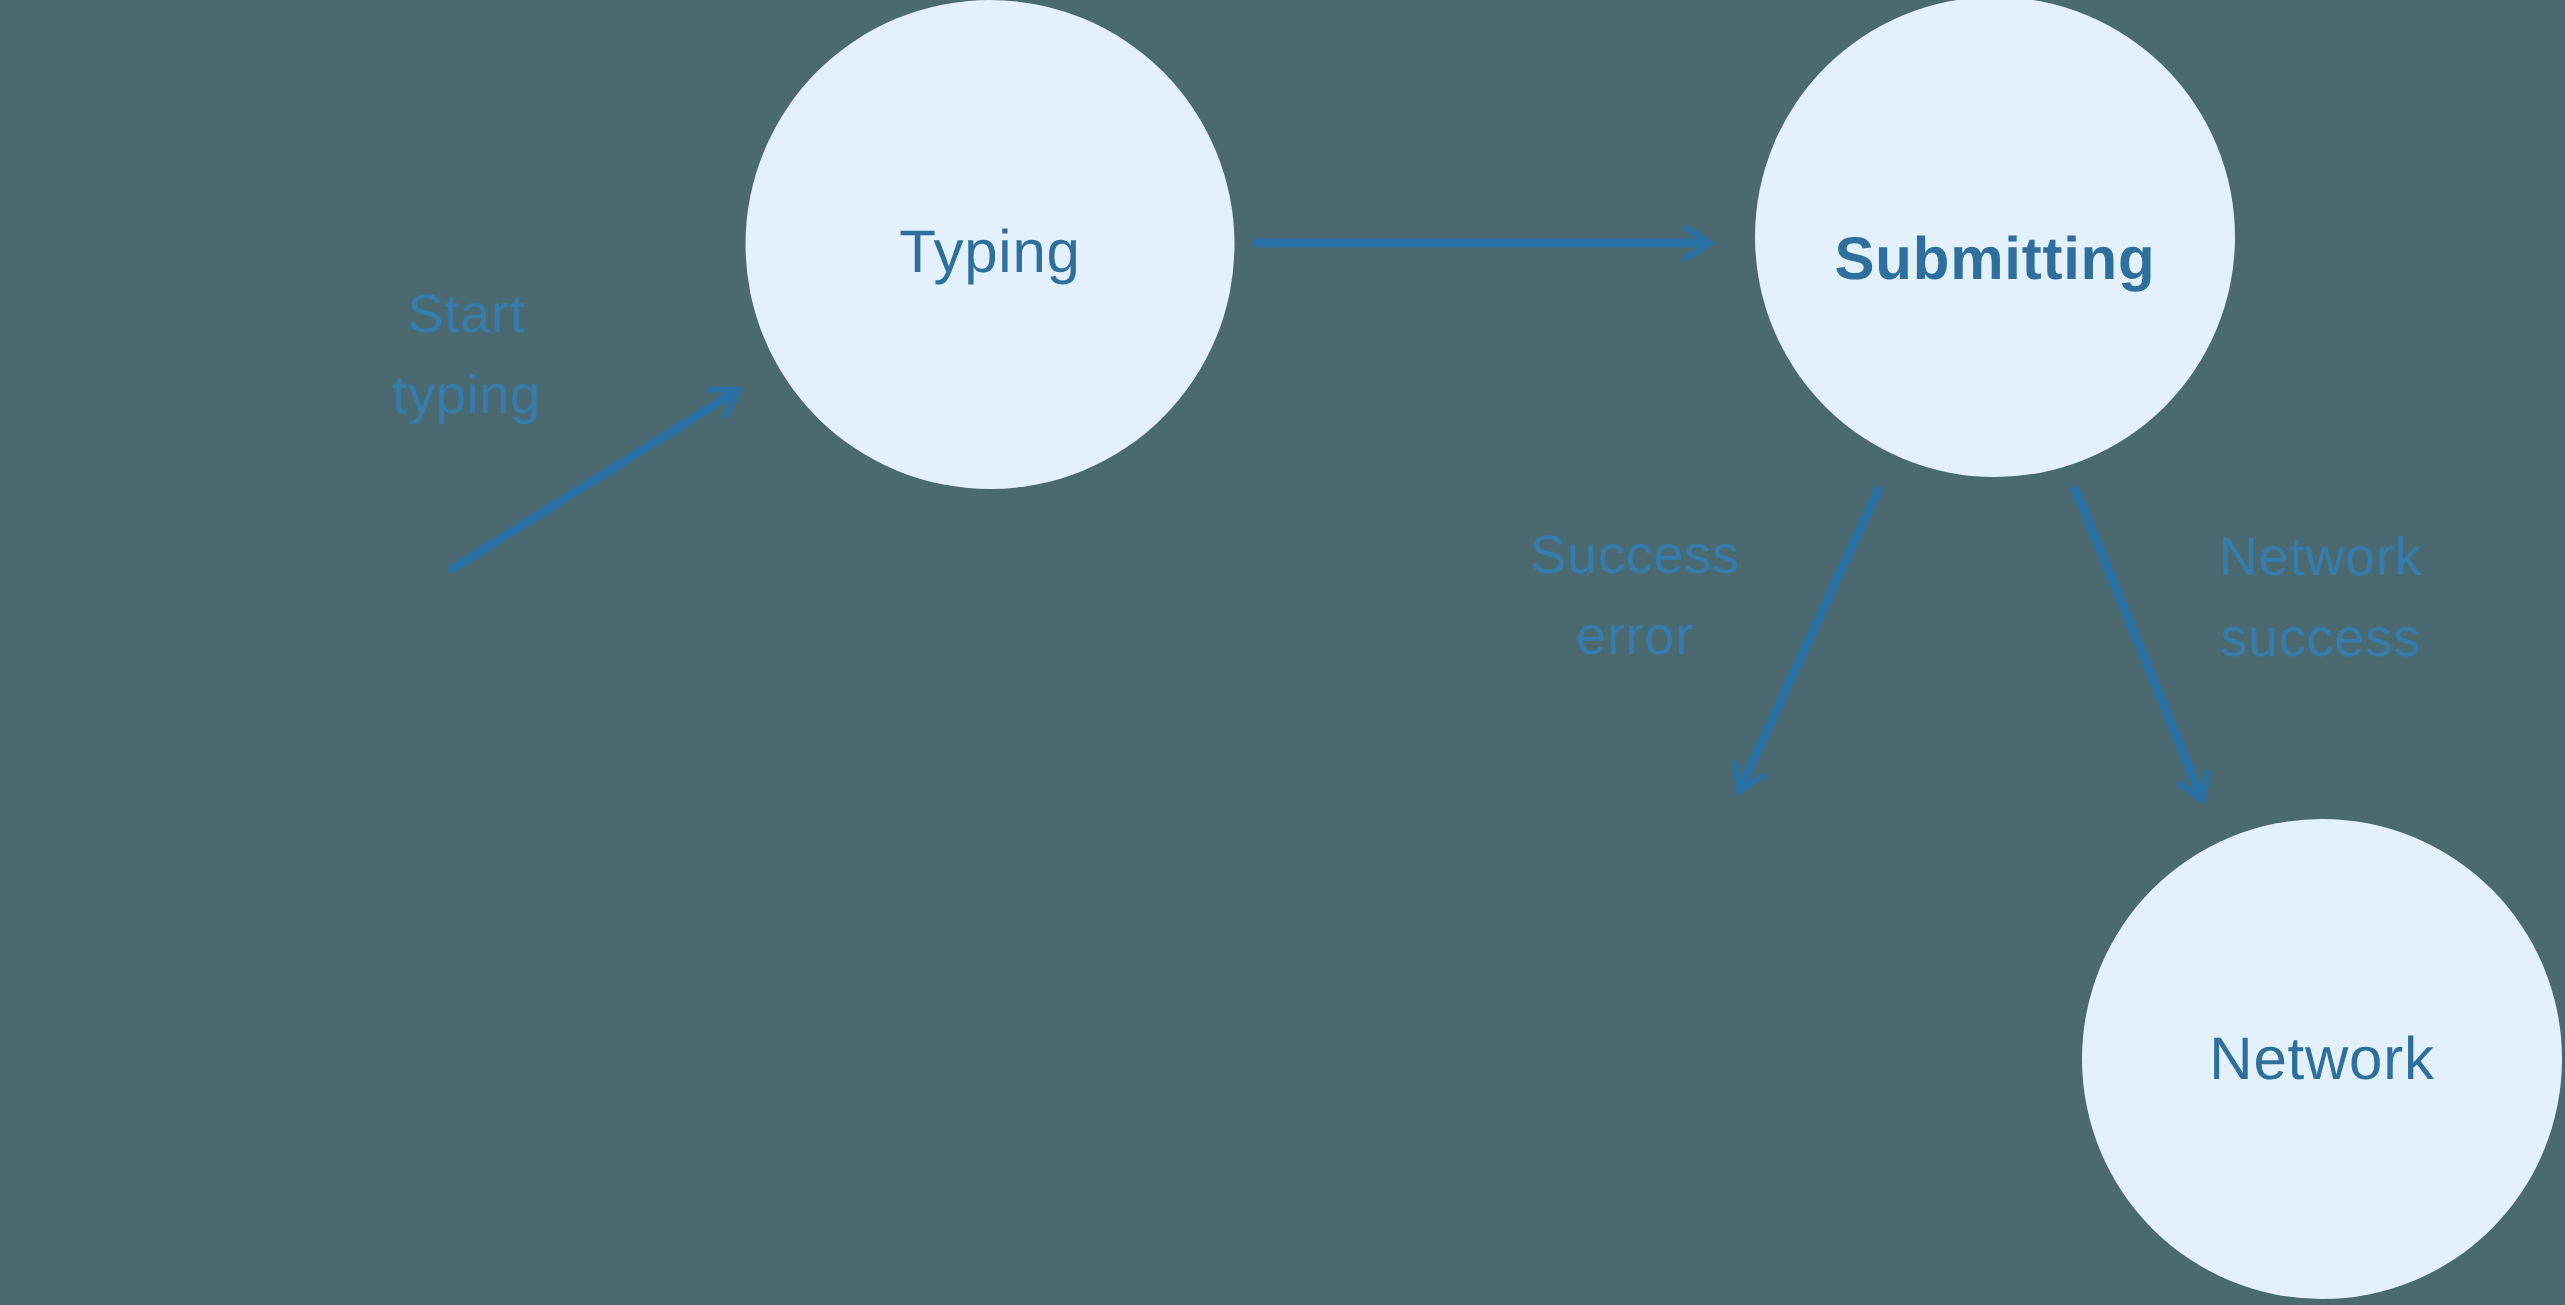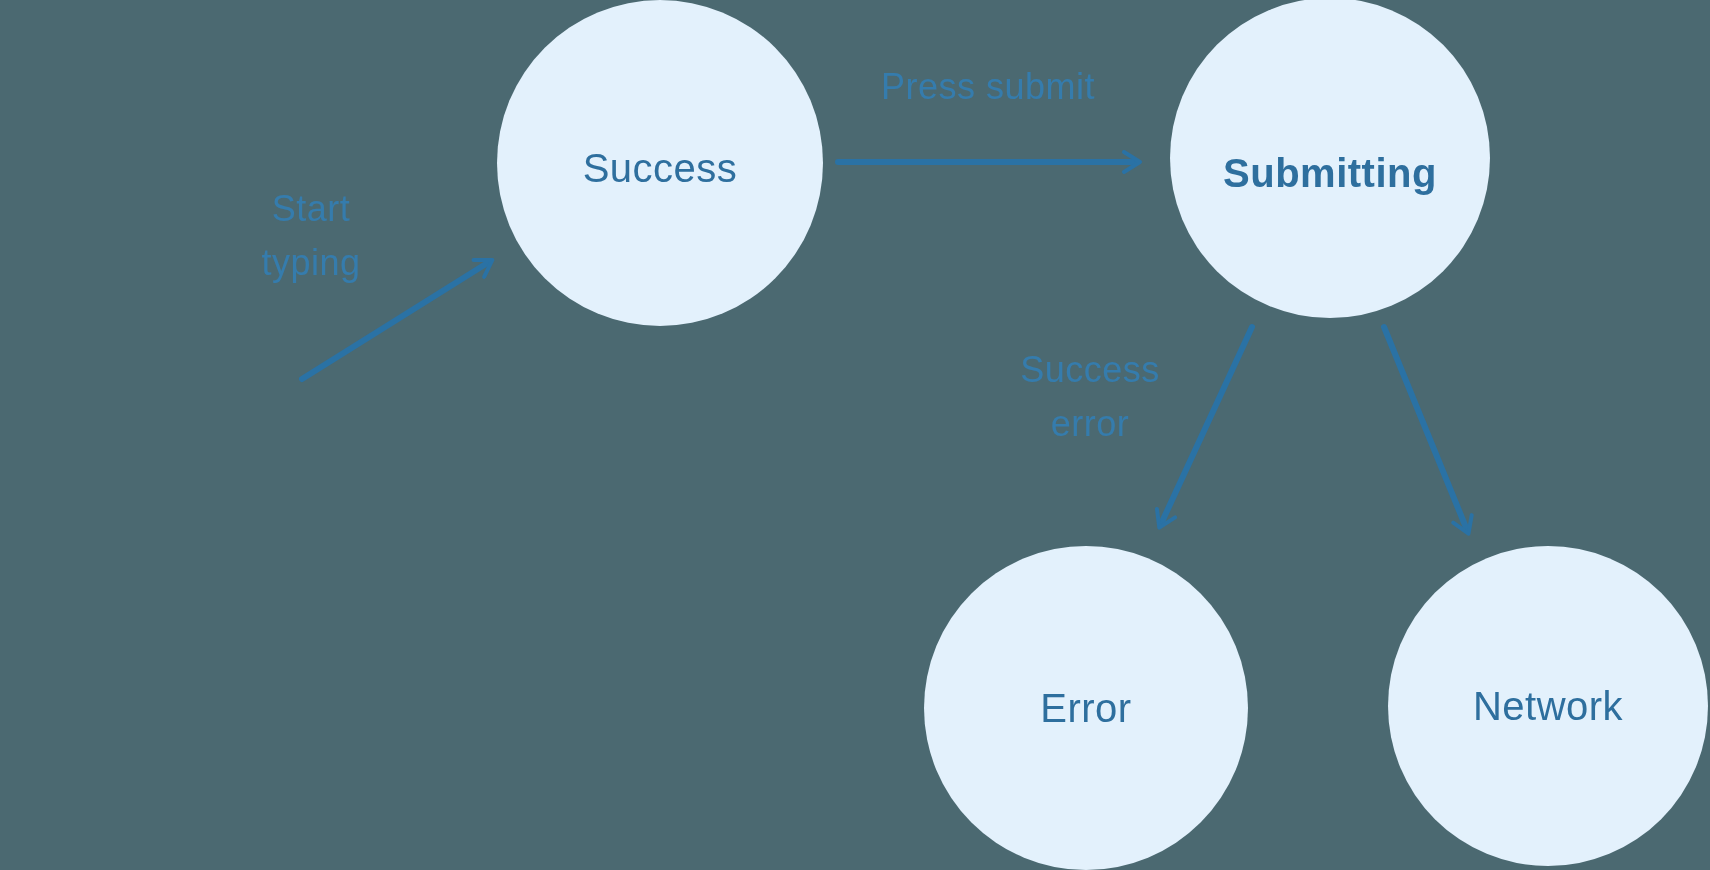--- a/index.html
+++ b/index.html
@@ -81,35 +81,32 @@
       </marker>
     </defs>
     <path class="arrow-shaft" d="M302,379 L489,262" marker-end="url(#arrowhead)"></path>
     <path class="arrow-shaft" d="M838,162 L1136,162" marker-end="url(#arrowhead)"></path>
     <path class="arrow-shaft" d="M1252,327 L1161,524" marker-end="url(#arrowhead)"></path>
     <path class="arrow-shaft" d="M1384,327 L1467,530" marker-end="url(#arrowhead)"></path>
   </svg>
 
 
   <div class="state state-typing">
-    <span class="label">Success</span>
+    <span class="label">Typing</span>
   </div>
 
   <div class="state state-submitting">
     <span class="label">Submitting</span>
   </div>
 
-  <div class="state state-error">
-    <span class="label">Error</span>
-  </div>
 
   <div class="state state-success">
     <span class="label">Network</span>
   </div>
 
   <div class="tlabel t-start-typing">Start typing</div>
 
-  <div class="tlabel t-press-submit">Press submit</div>
 
   <div class="tlabel t-network-error">Success error</div>
 
+  <div class="tlabel t-network-success">Network success</div>
 
 </div>
 
 </body></html>

